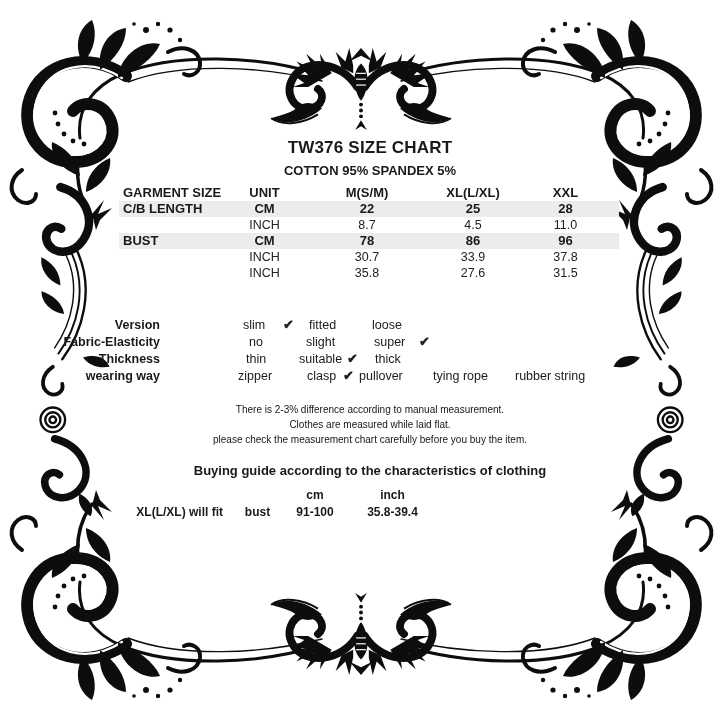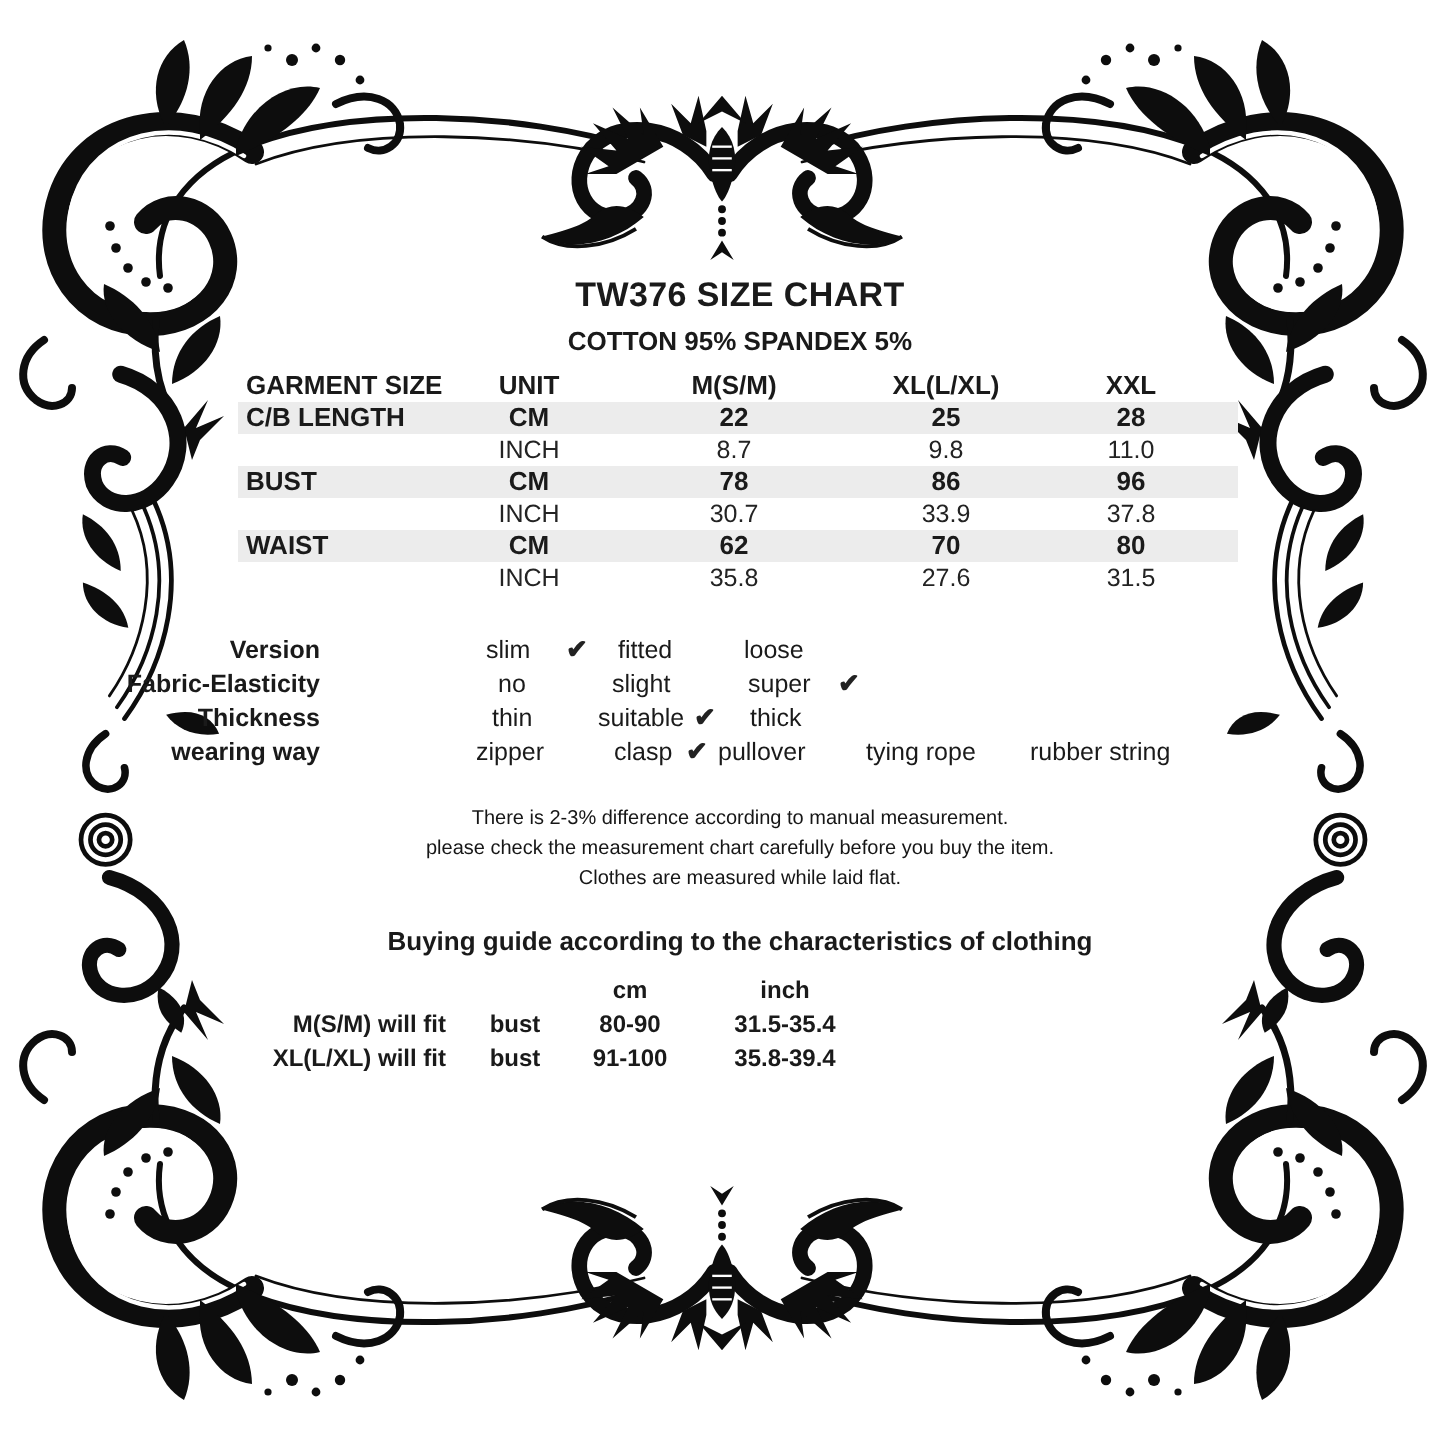--- a/index.html
+++ b/index.html
@@ -190,43 +190,36 @@
       <td class="l">C/B LENGTH</td>
       <td>CM</td>
       <td>22</td>
       <td>25</td>
       <td>28</td>
     </tr>
     <tr class="inch">
       <td class="l"></td>
       <td>INCH</td>
       <td>8.7</td>
-      <td>9.8</td>
+      <td>4.5</td>
       <td>11.0</td>
     </tr>
     <tr class="cm">
       <td class="l">BUST</td>
       <td>CM</td>
       <td>78</td>
       <td>86</td>
       <td>96</td>
     </tr>
     <tr class="inch">
       <td class="l"></td>
       <td>INCH</td>
       <td>30.7</td>
       <td>33.9</td>
       <td>37.8</td>
-    </tr>
-    <tr class="cm">
-      <td class="l">WAIST</td>
-      <td>CM</td>
-      <td>62</td>
-      <td>70</td>
-      <td>80</td>
     </tr>
     <tr class="inch">
       <td class="l"></td>
       <td>INCH</td>
       <td>35.8</td>
       <td>27.6</td>
       <td>31.5</td>
     </tr>
     </tbody>
   </table>
@@ -259,46 +252,40 @@
       <span class="aopt" style="left:307px">clasp</span>
       <span class="acheck" style="left:343px">✔</span>
       <span class="aopt" style="left:359px">pullover</span>
       <span class="aopt" style="left:433px">tying rope</span>
       <span class="aopt" style="left:515px">rubber string</span>
     </div>
   </div>
 
   <div class="notes">
     <div class="note-line">There is 2-3% difference according to manual measurement.</div>
+    <div class="note-line">Clothes are measured while laid flat.</div>
     <div class="note-line">please check the measurement chart carefully before you buy the item.</div>
-    <div class="note-line">Clothes are measured while laid flat.</div>
     <div class="notes-heading">Buying guide according to the characteristics of clothing</div>
   </div>
 
   <table class="fit-table">
     <colgroup>
         <col style="width:105px">
         <col style="width:45px">
         <col style="width:70px">
         <col style="width:85px">
       </colgroup>
     <tbody>
     <tr>
       <td></td>
       <td></td>
       <td>cm</td>
       <td>inch</td>
     </tr>
     <tr>
-      <td class="r">M(S/M) will fit</td>
-      <td>bust</td>
-      <td>80-90</td>
-      <td>31.5-35.4</td>
-    </tr>
-    <tr>
       <td class="r">XL(L/XL) will fit</td>
       <td>bust</td>
       <td>91-100</td>
       <td>35.8-39.4</td>
     </tr>
     </tbody>
   </table>
 
 </div>
 

